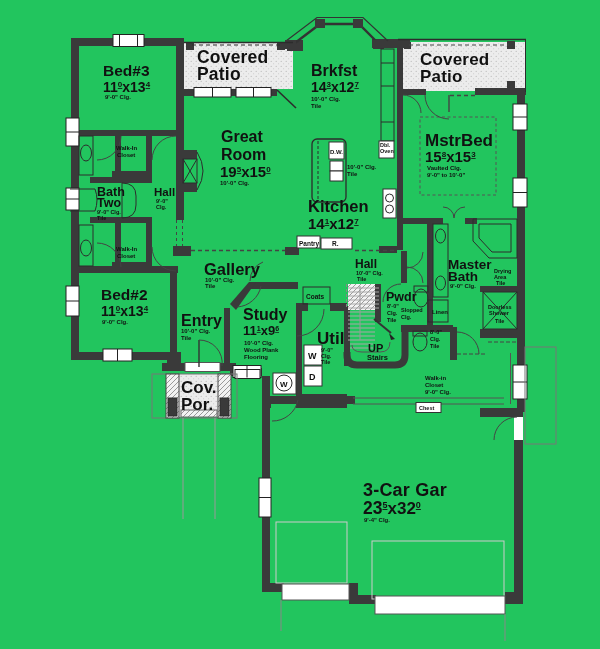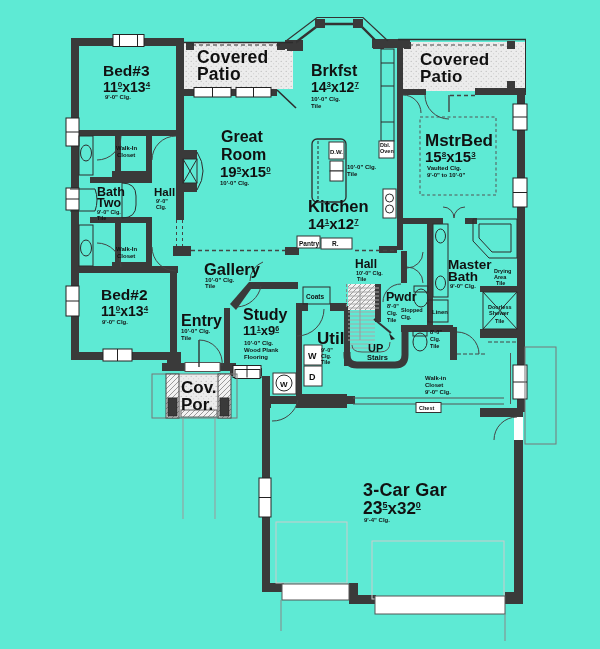--- a/index.html
+++ b/index.html
@@ -1,16 +1,16 @@
 <!DOCTYPE html>
 <html><head>
 <meta charset="utf-8">
 <style>
   html,body{margin:0;padding:0;background:#fff;}
-  #wrap{width:600px;height:649px;position:relative;background:#5eead4;overflow:hidden;}
+  #wrap{width:600px;height:649px;position:relative;background:#22c55e;overflow:hidden;}
   svg{position:absolute;top:0;left:0;}
   text{font-family:"Liberation Sans",sans-serif;fill:#111;}
   .big{font-weight:bold;}
   .dim{font-weight:bold;}
   .tiny{font-weight:bold;}
 </style>
 </head>
 <body>
 <div id="wrap">
 <svg width="600" height="649" viewBox="0 0 600 649">

